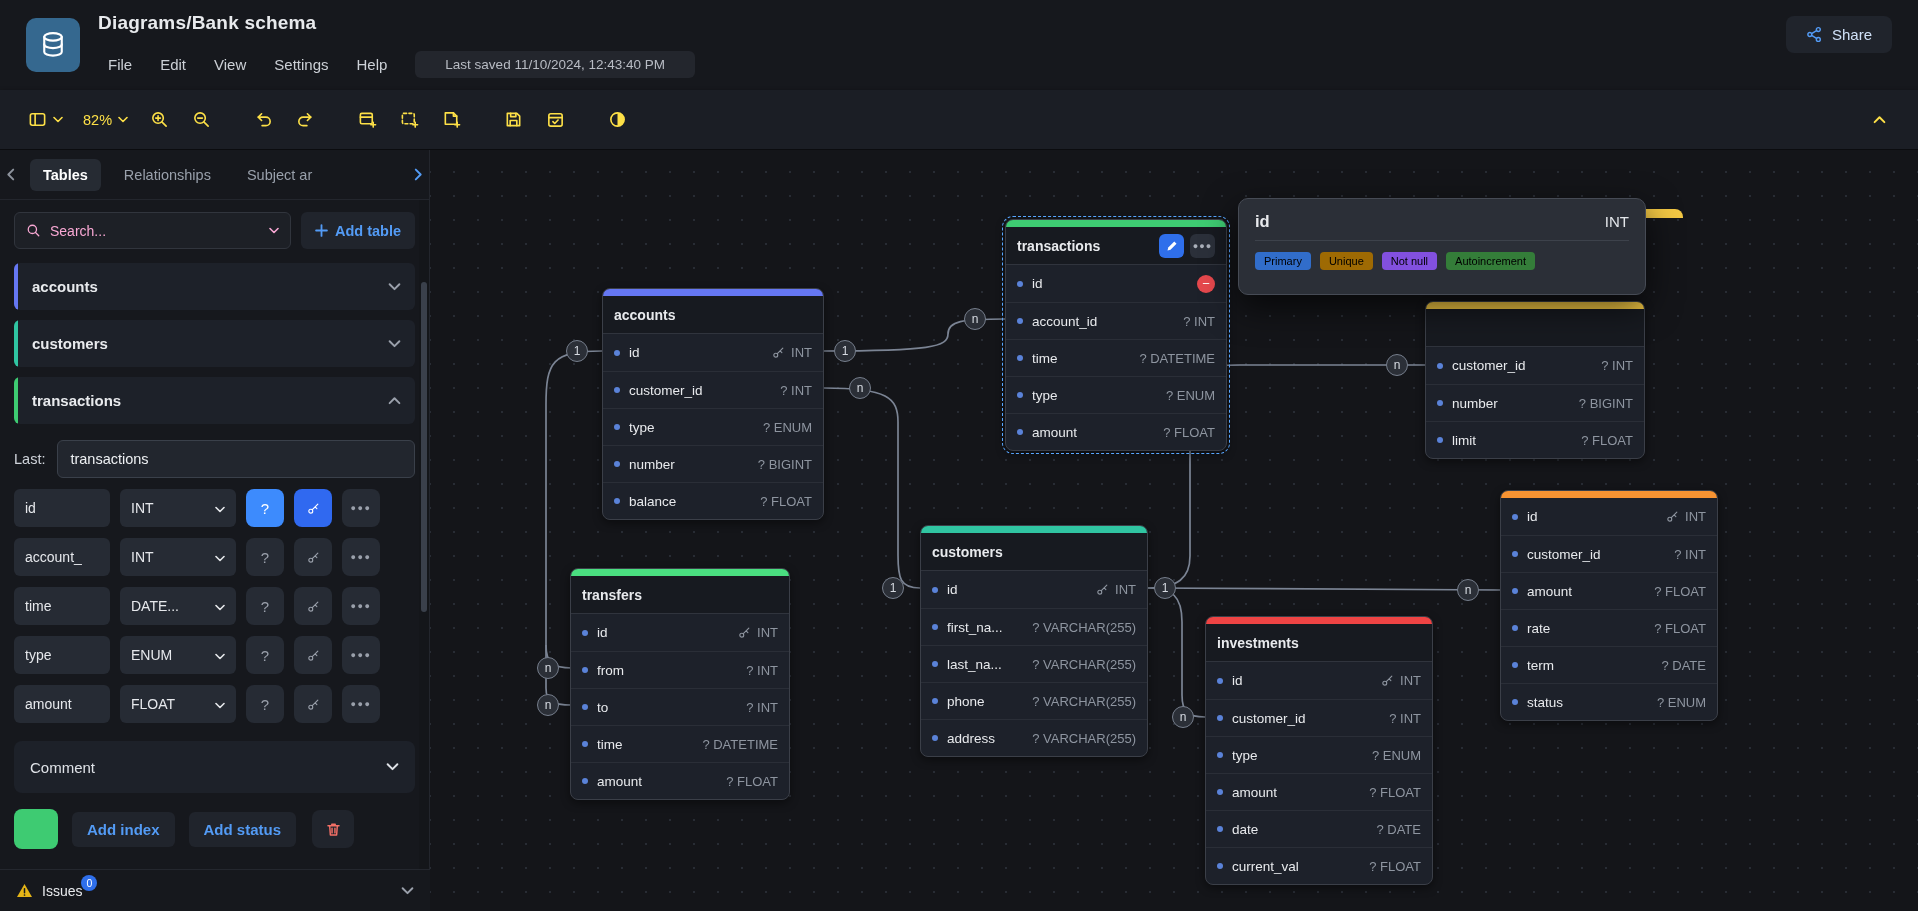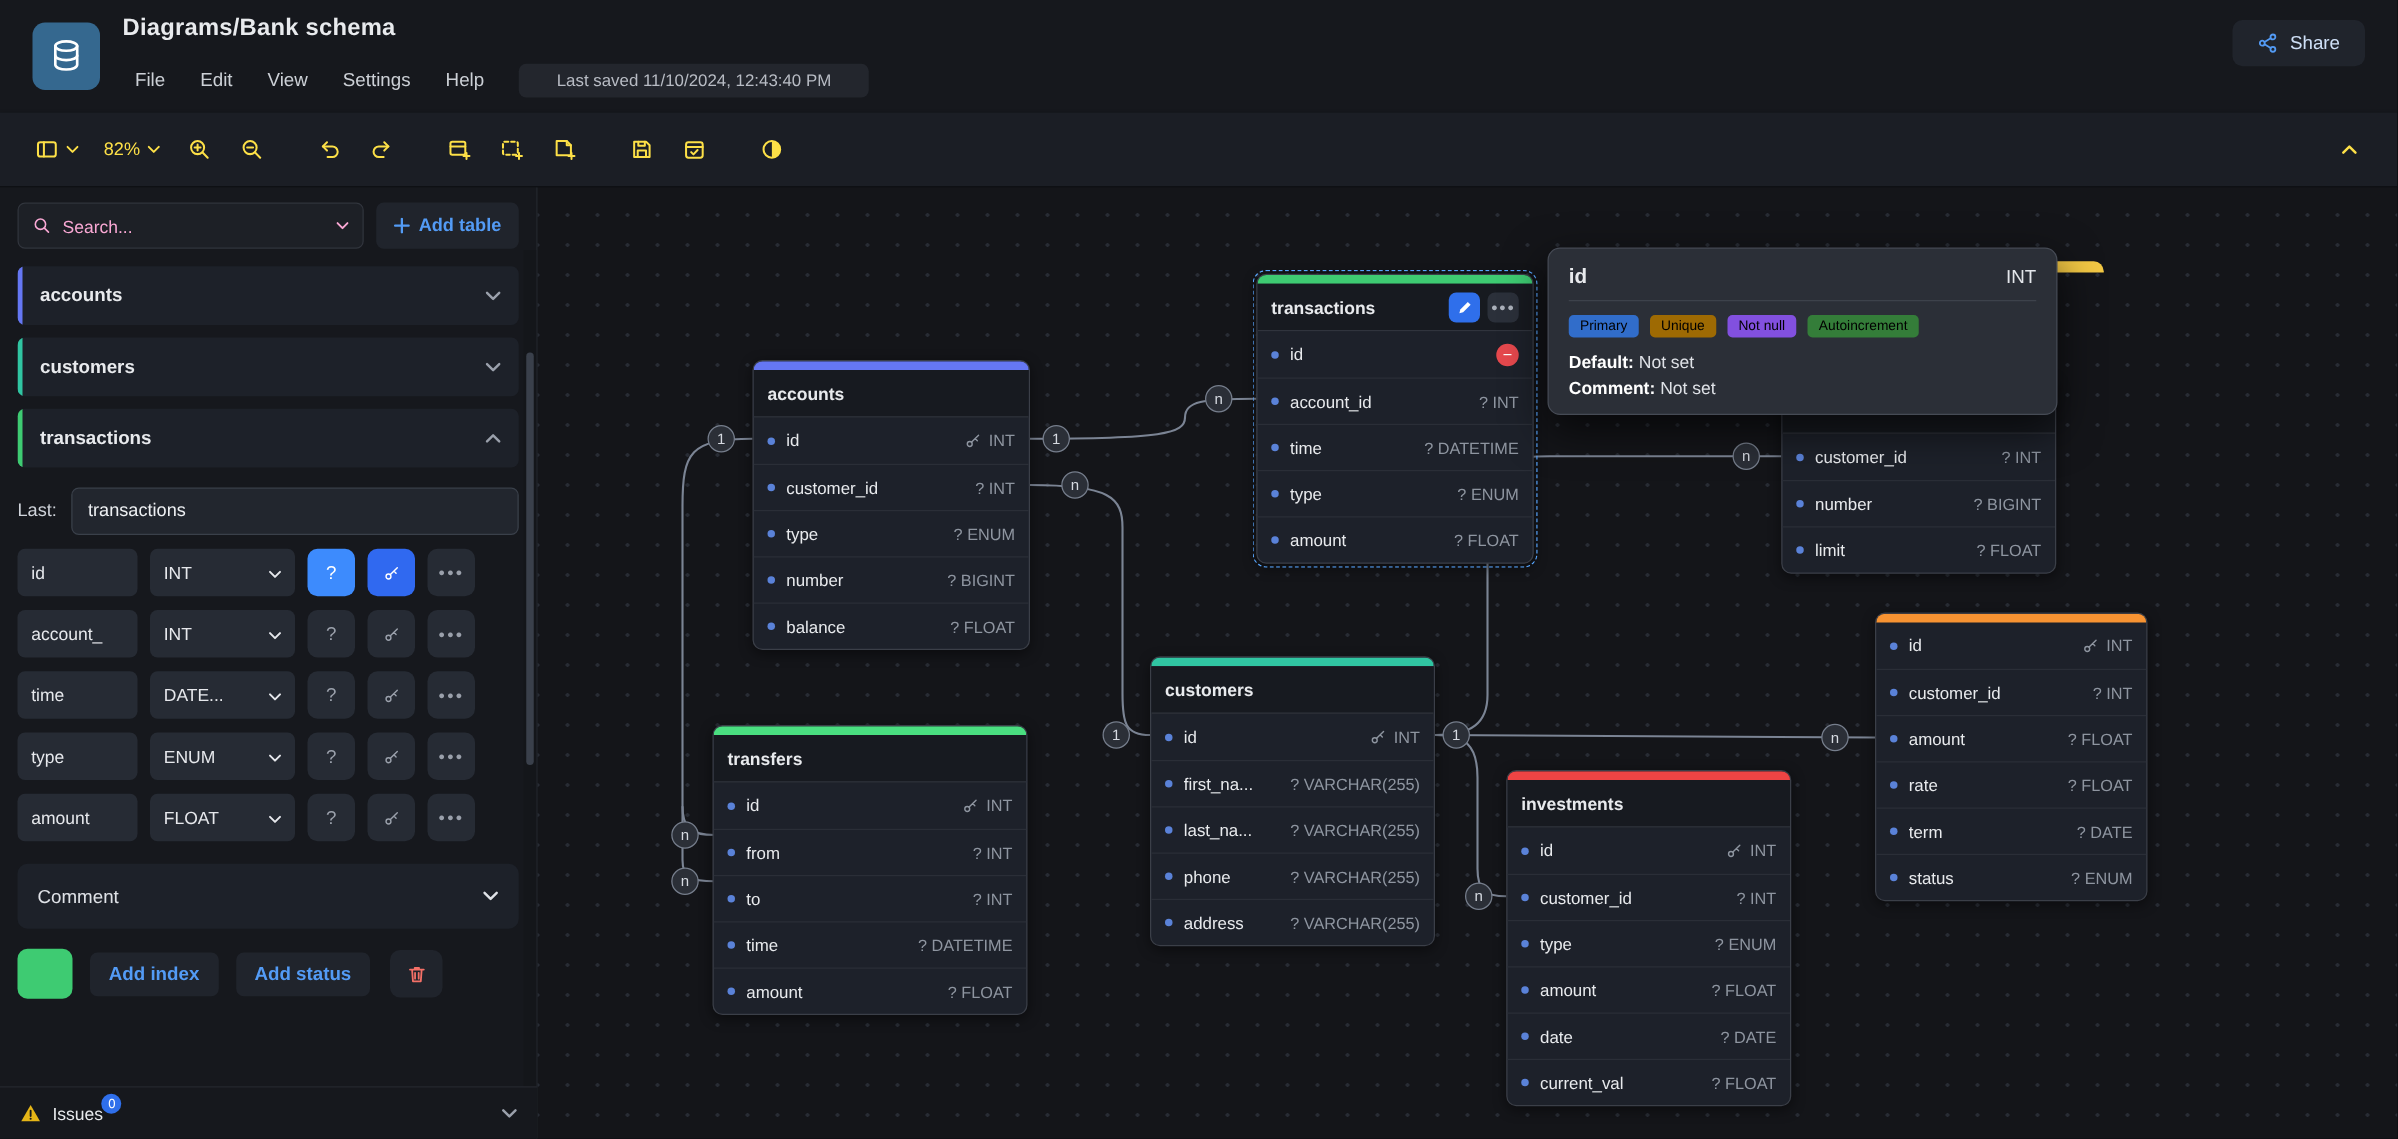--- a/index.html
+++ b/index.html
@@ -377,21 +377,21 @@
               <span class="dot"></span>
               <span class="fname">phone</span>
               <span class="ftype">? VARCHAR(255)</span>
             </div>
             <div class="trow">
               <span class="dot"></span>
               <span class="fname">address</span>
               <span class="ftype">? VARCHAR(255)</span>
             </div>
           </div>
-          <div class="dtable" style="left: 570px; top: 430px; width: 252px;">
+          <div class="dtable" style="left: 570px; top: 418px; width: 220px;">
             <div class="strip" style="background: rgb(74, 222, 128);"></div>
             <div class="thead">
               <span class="tname">transfers</span>
             </div>
             <div class="trow">
               <span class="dot"></span>
               <span class="fname">id</span>
               <span class="ftype">
                 <svg class="ikey" viewBox="0 0 24 24">
                   <circle cx="7" cy="17" r="3.6"></circle>
@@ -543,28 +543,41 @@
         <div class="tt-head">
           <span class="tt-name">id</span>
           <span class="tt-type">INT</span>
         </div>
         <div class="tt-badges" id="tt-badges">
             <span class="badge" style="background: rgb(49, 109, 202);">Primary</span>
             <span class="badge" style="background: rgb(158, 106, 3);">Unique</span>
             <span class="badge" style="background: rgb(130, 80, 223);">Not null</span>
             <span class="badge" style="background: rgb(52, 125, 57);">Autoincrement</span>
           </div>
-        <div id="tt-rows">
-            <div class="tt-row"><b>Default:</b> Not set</div>
-            <div class="tt-row"><b>Comment:</b> Not set</div>
-          </div>
       </div>
     </div>
 
     <aside class="sidebar">
+      <div class="tabs-row">
+        <span class="tab-nav">
+          <svg class="i12" viewBox="0 0 8 12" style="width:9px;height:13px">
+              <path d="M6.5 1.5 L2 6 L6.5 10.5"></path>
+            </svg>
+        </span>
+        <div id="tabs">
+            <span class="tab active">Tables</span>
+            <span class="tab">Relationships</span>
+            <span class="tab">Subject ar</span>
+          </div>
+        <span class="tab-nav right">
+          <svg class="i12" viewBox="0 0 8 12" style="width:9px;height:13px">
+              <path d="M1.5 1.5 L6 6 L1.5 10.5"></path>
+            </svg>
+        </span>
+      </div>
 
       <div class="search-row">
         <div class="searchbox">
           <svg class="ti" style="width:15px;height:15px" viewBox="0 0 20 20">
             <circle cx="8.5" cy="8.5" r="5.5"></circle>
               <path d="M12.7 12.7 L17 17"></path>
           </svg>
           <span>Search...</span>
           <span class="spacer"></span>
           <svg class="i10" viewBox="0 0 10 6">

